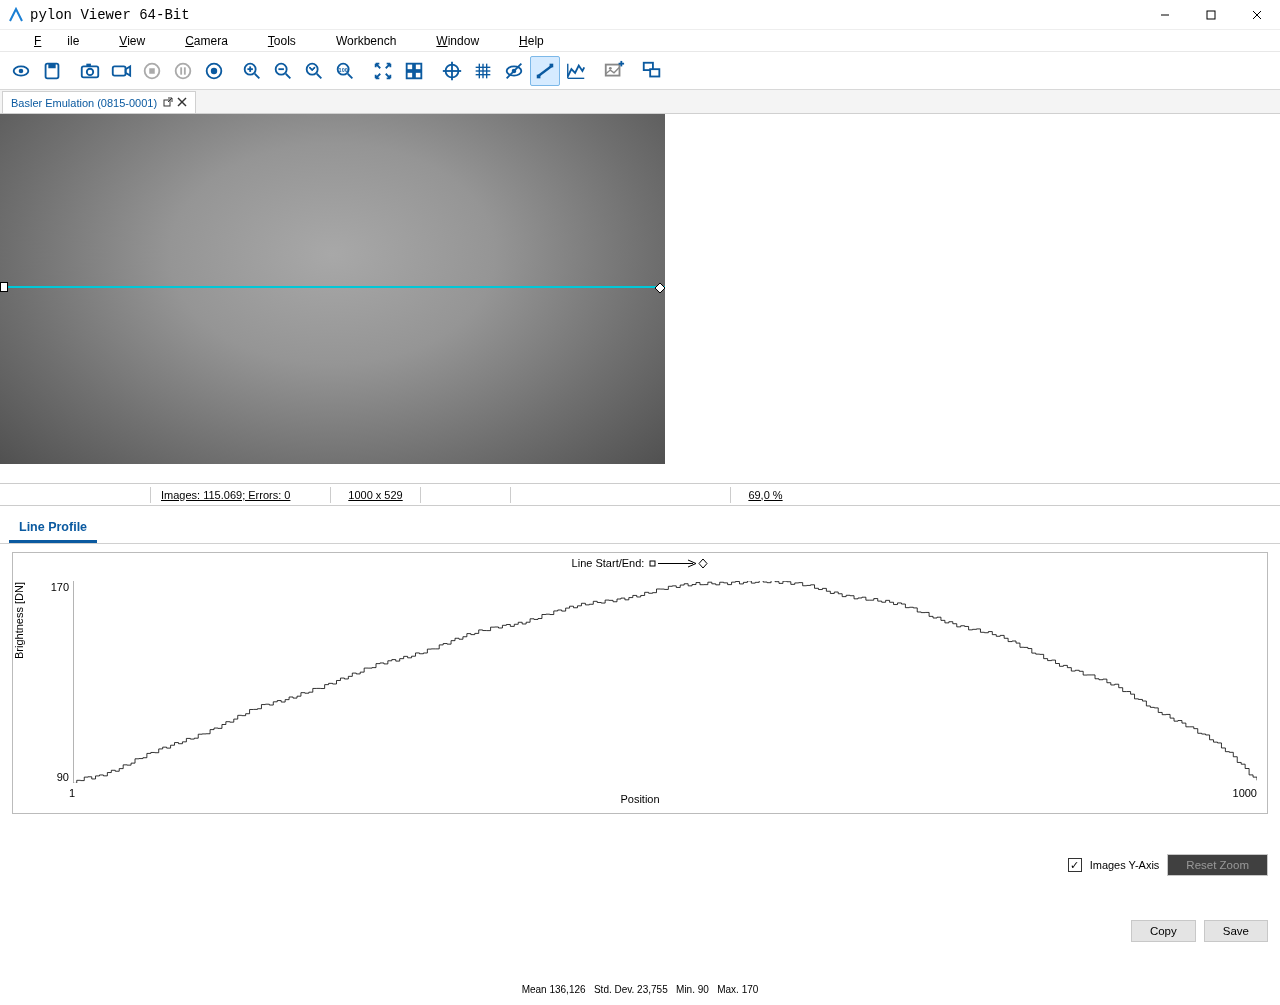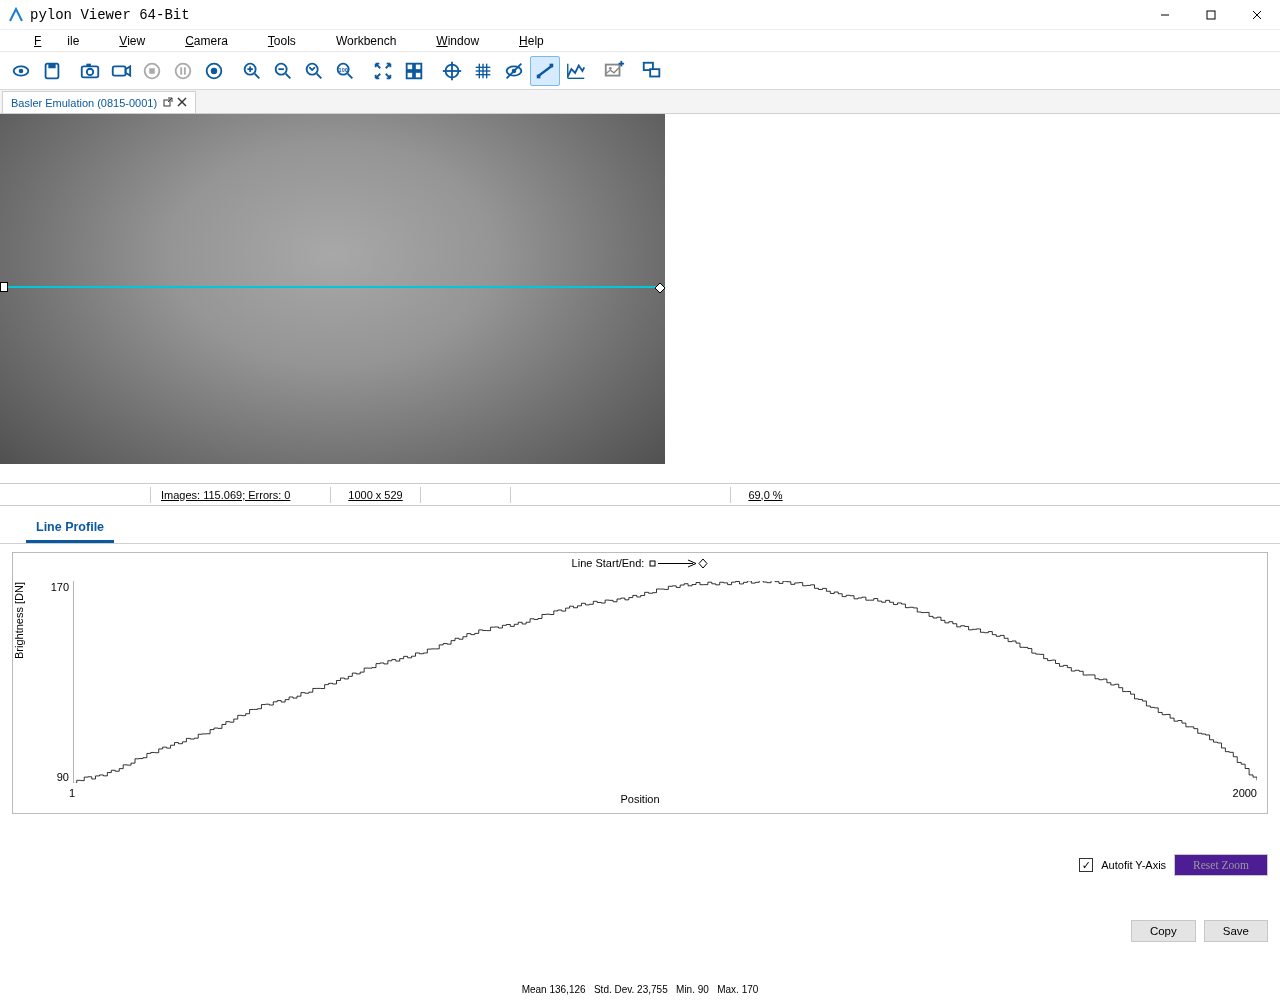--- a/index.html
+++ b/index.html
@@ -21,33 +21,33 @@
 .tab { background: #fff; border: 1px solid #d0d0d0; border-bottom: none; height: 22px; padding: 0 8px; display: flex; align-items: center; gap: 6px; font-size: 11px; color: #0b5aa0; }
 .tab .tab-icons { color: #333; display: flex; gap: 4px; font-size: 11px; }
 .imagearea { height: 370px; display: flex; background: #fff; position: relative; border-bottom: 1px solid #ccc; }
 .camimage { width: 665px; height: 350px; position: relative; background: radial-gradient(ellipse 70% 90% at 50% 40%, #a8a8a8 0%, #959595 35%, #707070 68%, #4e4e4e 100%); }
 .profile-line { position: absolute; top: 172px; left: 0; right: 0; height: 2px; background: #00c8d8; }
 .profile-handle-l { position: absolute; top: 168px; left: 0; width: 8px; height: 10px; background: #fff; border: 1px solid #000; }
 .profile-handle-r { position: absolute; top: 168px; right: 0; width: 10px; height: 10px; }
 .profile-handle-r svg { width: 10px; height: 10px; }
 .statusbar1 { height: 22px; display: flex; align-items: center; font-size: 11px; border-bottom: 1px solid #ccc; text-decoration: underline; }
 .statusbar1 .cell { border-left: 1px solid #ccc; padding: 0 10px; height: 16px; display: flex; align-items: center; }
-.panelstrip { height: 28px; display: flex; align-items: flex-end; border-bottom: 1px solid #d0d0d0; padding-left: 26px; background: #fff; margin-top: 10px; }
+.panelstrip { height: 28px; display: flex; align-items: flex-end; border-bottom: 1px solid #d0d0d0; padding-left: 9px; background: #fff; margin-top: 10px; }
 .paneltab { color: #0b5aa0; font-weight: 600; font-size: 12.5px; padding: 6px 10px; border-bottom: 3px solid #0b5aa0; }
 .chartpanel { flex: 1; padding: 8px 12px 4px 12px; display: flex; flex-direction: column; gap: 36px; }
 .chartbox { flex: 1; border: 1px solid #bbb; background: #fff; position: relative; }
 .legendtop { text-align: center; font-size: 11px; padding: 4px 0; display: flex; justify-content: center; align-items: center; gap: 4px; }
 .plotarea { position: absolute; left: 60px; right: 10px; top: 28px; bottom: 30px; }
 .yaxis-label { position: absolute; left: 6px; top: 50%; transform: rotate(-90deg) translateX(30px); transform-origin: left center; font-size: 11px; }
 .xaxis-label { position: absolute; bottom: 8px; left: 50%; transform: translateX(-50%); font-size: 11px; }
 .ytick { position: absolute; left: 34px; font-size: 11px; text-align: right; width: 22px; }
 .xtick { position: absolute; bottom: 14px; font-size: 11px; }
 .chartfooter { display: flex; justify-content: flex-end; align-items: center; gap: 8px; padding: 4px 0; font-size: 11px; }
 .btn { background: #e4e4e4; border: 1px solid #c8c8c8; padding: 4px 18px; font-size: 11.5px; }
-.btn.disabled { color: #999; background: #4c1d95; font-family: Liberation Serif, serif; }
+.btn.disabled { color: #999; background: #404040; }
 .statsline { text-align: center; font-size: 10px; padding: 2px 0 6px; }
 .checkbox { width: 14px; height: 14px; border: 1px solid #333; display: inline-flex; align-items: center; justify-content: center; font-size: 11px; }
 </style>
 </head>
 <body>
 
 <div class="titlebar">
   <svg class="app-icon" viewBox="0 0 16 16">
       <path d="M2 14 L8 2 L14 14" stroke="#1a7fd4" stroke-width="2" fill="none"></path>
     </svg>
@@ -279,21 +279,21 @@
         <line x1="10" y1="6.5" x2="45" y2="6.5" stroke="#000"></line>
         <path d="M40 3 L48 6.5 L40 10" stroke="#000" fill="none"></path>
         <polygon points="55,2 59,6.5 55,11 51,6.5" stroke="#000" fill="#fff"></polygon>
       </svg>
     </div>
     <div class="yaxis-label">Brightness [DN]</div>
     <div class="xaxis-label">Position</div>
     <div class="ytick" style="top:28px">170</div>
     <div class="ytick" style="bottom:30px">90</div>
     <div class="xtick" style="left:56px">1</div>
-    <div class="xtick" style="right:10px">2000</div>
+    <div class="xtick" style="right:10px">1000</div>
     <div class="plotarea">
       <svg id="plot-svg" width="100%" height="100%" preserveAspectRatio="none" viewBox="0 0 1000 100">
           <line x1="0" y1="0" x2="0" y2="100" stroke="#000" stroke-width="0.5"></line>
           <line x1="0" y1="100" x2="0" y2="102" stroke="#000" stroke-width="0.5"></line>
           <line x1="50" y1="100" x2="50" y2="102" stroke="#000" stroke-width="0.5"></line>
           <line x1="100" y1="100" x2="100" y2="102" stroke="#000" stroke-width="0.5"></line>
           <line x1="150" y1="100" x2="150" y2="102" stroke="#000" stroke-width="0.5"></line>
           <line x1="200" y1="100" x2="200" y2="102" stroke="#000" stroke-width="0.5"></line>
           <line x1="250" y1="100" x2="250" y2="102" stroke="#000" stroke-width="0.5"></line>
           <line x1="300" y1="100" x2="300" y2="102" stroke="#000" stroke-width="0.5"></line>
@@ -310,21 +310,21 @@
           <line x1="850" y1="100" x2="850" y2="102" stroke="#000" stroke-width="0.5"></line>
           <line x1="900" y1="100" x2="900" y2="102" stroke="#000" stroke-width="0.5"></line>
           <line x1="950" y1="100" x2="950" y2="102" stroke="#000" stroke-width="0.5"></line>
           <line x1="1000" y1="100" x2="1000" y2="102" stroke="#000" stroke-width="0.5"></line>
           <path d="M 0 100.19675298421292 L 3.1698365031698357 100.19675298421292 L 3.1698365031698357 98.67399151298491 L 6.339673006339672 98.67399151298491 L 6.339673006339672 98.81379708837208 L 9.50950950950951 98.81379708837208 L 9.50950950950951 97.08906198768335 L 12.679346012679344 97.08906198768335 L 12.679346012679344 96.92592786222944 L 15.849182515849186 96.92592786222944 L 15.849182515849186 98.01171369659963 L 19.01901901901902 98.01171369659963 L 19.01901901901902 96.5036702036047 L 22.355689022355687 96.5036702036047 L 22.355689022355687 96.02184966282415 L 25.692359025692355 96.02184966282415 L 25.692359025692355 96.46346445868011 L 29.02902902902903 96.46346445868011 L 29.02902902902903 94.82343138718801 L 32.36569903236569 94.82343138718801 L 32.36569903236569 93.69631294527771 L 35.702369035702375 93.69631294527771 L 35.702369035702375 94.1770853787464 L 39.03903903903904 94.1770853787464 L 39.03903903903904 92.87599313133998 L 42.37570904237571 92.87599313133998 L 42.37570904237571 91.0178929108396 L 45.712379045712375 91.0178929108396 L 45.712379045712375 91.16285992667345 L 49.049049049049046 91.16285992667345 L 49.049049049049046 90.16187450335792 L 52.38571905238571 90.16187450335792 L 52.38571905238571 88.01906389970961 L 55.722389055722395 88.01906389970961 L 55.722389055722395 87.90500477260125 L 59.05905905905906 87.90500477260125 L 59.05905905905906 87.49163919127147 L 62.39572906239573 87.49163919127147 L 62.39572906239573 85.35066481557533 L 65.73239906573241 85.35066481557533 L 65.73239906573241 84.88221192618784 L 69.06906906906907 84.88221192618784 L 69.06906906906907 85.00808070773614 L 72.40573907240574 85.00808070773614 L 72.40573907240574 83.13034031049774 L 75.74240907574242 83.13034031049774 L 75.74240907574242 82.24824282722719 L 79.07907907907908 82.24824282722719 L 79.07907907907908 82.73258007014 L 82.41574908241576 82.73258007014 L 82.41574908241576 81.29686001586879 L 85.75241908575244 81.29686001586879 L 85.75241908575244 79.98506175384267 L 89.0890890890891 79.98506175384267 L 89.0890890890891 80.54968877211078 L 92.42575909242576 80.54968877211078 L 92.42575909242576 79.62589134147201 L 95.76242909576244 79.62589134147201 L 95.76242909576244 77.92627098378254 L 99.0990990990991 77.92627098378254 L 99.0990990990991 78.2631672025116 L 102.43576910243577 78.2631672025116 L 102.43576910243577 77.818890366419 L 105.77243910577245 77.818890366419 L 105.77243910577245 75.84541426749328 L 109.10910910910911 75.84541426749328 L 109.10910910910911 75.69684011474357 L 112.44577911244578 75.69684011474357 L 112.44577911244578 75.6264339917064 L 115.78244911578246 75.6264339917064 L 115.78244911578246 73.5658246631929 L 119.11911911911912 73.5658246631929 L 119.11911911911912 72.7913243681131 L 122.4557891224558 72.7913243681131 L 122.4557891224558 72.95122736488909 L 125.79245912579246 72.95122736488909 L 125.79245912579246 71.03981266209644 L 129.12912912912913 71.03981266209644 L 129.12912912912913 69.64864232136456 L 132.4657991324658 69.64864232136456 L 132.4657991324658 69.88505263329554 L 135.80246913580245 69.88505263329554 L 135.80246913580245 68.36072647683068 L 139.13913913913913 68.36072647683068 L 139.13913913913913 66.50068853368415 L 142.4758091424758 66.50068853368415 L 142.4758091424758 66.66393399768361 L 145.81247914581246 66.66393399768361 L 145.81247914581246 65.70413538591497 L 149.14914914914914 65.70413538591497 L 149.14914914914914 63.61332101841556 L 152.48581915248582 63.61332101841556 L 152.48581915248582 63.56288262019197 L 155.82248915582247 63.56288262019197 L 155.82248915582247 63.22851160987337 L 159.15915915915915 63.22851160987337 L 159.15915915915915 61.168688778103295 L 162.49582916249582 61.168688778103295 L 162.49582916249582 60.98692291416407 L 165.83249916583247 60.98692291416407 L 165.83249916583247 61.40181146305494 L 169.16916916916915 61.40181146305494 L 169.16916916916915 59.804697263849874 L 172.50583917250583 59.804697263849874 L 172.50583917250583 59.18626785038011 L 175.84250917584248 59.18626785038011 L 175.84250917584248 59.92413398623313 L 179.17917917917916 59.92413398623313 L 179.17917917917916 58.72675610895573 L 182.51584918251586 58.72675610895573 L 182.51584918251586 57.420274607465736 L 185.85251918585251 57.420274607465736 L 185.85251918585251 57.97367723845353 L 189.1891891891892 57.97367723845353 L 189.1891891891892 57.024359011255385 L 192.52585919252587 57.024359011255385 L 192.52585919252587 55.276650549105696 L 195.86252919586252 55.276650549105696 L 195.86252919586252 55.55099537783157 L 199.1991991991992 55.55099537783157 L 199.1991991991992 55.03866235986685 L 202.53586920253588 55.03866235986685 L 202.53586920253588 53.1940060917942 L 205.87253920587253 53.1940060917942 L 205.87253920587253 53.168644438868476 L 209.2092092092092 53.168644438868476 L 209.2092092092092 53.22892874946671 L 212.54587921254588 53.22892874946671 L 212.54587921254588 51.30285528279849 L 215.88254921588253 51.30285528279849 L 215.88254921588253 50.66803715457816 L 219.2192192192192 50.66803715457816 L 219.2192192192192 50.98629980538707 L 222.5558892225559 50.98629980538707 L 222.5558892225559 49.250045042536286 L 225.89255922589254 49.250045042536286 L 225.89255922589254 48.0461972201233 L 229.22922922922922 48.0461972201233 L 229.22922922922922 48.49256689485515 L 232.5658992325659 48.49256689485515 L 232.5658992325659 47.200268912427504 L 235.90256923590255 47.200268912427504 L 235.90256923590255 45.58406392378889 L 239.23923923923923 45.58406392378889 L 239.23923923923923 46.00815634886779 L 242.5759092425759 46.00815634886779 L 242.5759092425759 45.118753878486764 L 245.91257924591255 45.118753878486764 L 245.91257924591255 43.102540269882574 L 249.24924924924923 43.102540269882574 L 249.24924924924923 43.1304730914432 L 252.58591925258594 43.1304730914432 L 252.58591925258594 42.881215684996334 L 255.9225892559226 42.881215684996334 L 255.9225892559226 40.89971356865767 L 259.25925925925924 40.89971356865767 L 259.25925925925924 40.57631123470487 L 262.5959292625959 40.57631123470487 L 262.5959292625959 41.052042764058186 L 265.9325992659326 41.052042764058186 L 265.9325992659326 39.50028648060467 L 269.2692692692693 39.50028648060467 L 269.2692692692693 38.90459573913645 L 272.6059392726059 38.90459573913645 L 272.6059392726059 39.65115911944643 L 275.94260927594263 39.65115911944643 L 275.94260927594263 38.44539086092862 L 279.27927927927925 38.44539086092862 L 279.27927927927925 37.31431766088893 L 282.61594928261593 37.31431766088893 L 282.61594928261593 38.02879706218214 L 285.9526192859526 38.02879706218214 L 285.9526192859526 37.230445565184134 L 289.2892892892893 37.230445565184134 L 289.2892892892893 35.61703839408092 L 292.6259592926259 35.61703839408092 L 292.6259592926259 36.018501366613656 L 295.9626292959627 36.018501366613656 L 295.9626292959627 35.636094916366716 L 299.2992992992993 35.636094916366716 L 299.2992992992993 33.71045379760382 L 302.635969302636 33.71045379760382 L 302.635969302636 33.60742987010245 L 305.9726393059727 33.60742987010245 L 305.9726393059727 33.60607144029369 L 309.30930930930936 33.60607144029369 L 309.30930930930936 31.62989511208056 L 312.645979312646 31.62989511208056 L 312.645979312646 30.956505811624808 L 315.9826493159827 30.956505811624808 L 315.9826493159827 31.259636974132803 L 319.31931931931933 31.259636974132803 L 319.31931931931933 29.527955513818256 L 322.655989322656 29.527955513818256 L 322.655989322656 28.341685304047488 L 325.9926593259927 28.341685304047488 L 325.9926593259927 28.827015513586858 L 329.32932932932937 28.827015513586858 L 329.32932932932937 27.5925038070756 L 332.665999332666 27.5925038070756 L 332.665999332666 26.040791702035904 L 336.0026693360027 26.040791702035904 L 336.0026693360027 26.539705186323275 L 339.33933933933935 26.539705186323275 L 339.33933933933935 25.94347489980005 L 342.676009342676 25.94347489980005 L 342.676009342676 24.21599279848202 L 346.0126793460127 24.21599279848202 L 346.0126793460127 24.527441647792614 L 349.3493493493494 24.527441647792614 L 349.3493493493494 24.55964902550413 L 352.686019352686 24.55964902550413 L 352.686019352686 22.844685421373015 L 356.02268935602274 22.844685421373015 L 356.02268935602274 22.76912265982034 L 359.35935935935936 22.76912265982034 L 359.35935935935936 23.27291052441123 L 362.69602936269604 23.27291052441123 L 362.69602936269604 21.938257731360196 L 366.0326993660327 21.938257731360196 L 366.0326993660327 21.535202385071656 L 369.3693693693694 21.535202385071656 L 369.3693693693694 22.460585406476 L 372.706039372706 22.460585406476 L 372.706039372706 21.418868786450503 L 376.04270937604275 21.418868786450503 L 376.04270937604275 20.431555028506992 L 379.3793793793794 20.431555028506992 L 379.3793793793794 21.281400484454352 L 382.71604938271605 21.281400484454352 L 382.71604938271605 20.407328561260456 L 386.05271938605273 20.407328561260456 L 386.05271938605273 18.709878610763724 L 389.3893893893894 18.709878610763724 L 389.3893893893894 19.02897559852636 L 392.72605939272603 19.02897559852636 L 392.72605939272603 18.575957786205237 L 396.06272939606276 18.575957786205237 L 396.06272939606276 16.58565853200369 L 399.3993993993994 16.58565853200369 L 399.3993993993994 16.42891883309045 L 402.73606940273606 16.42891883309045 L 402.73606940273606 16.604537550374516 L 406.07273940607274 16.604537550374516 L 406.07273940607274 14.82159888032622 L 409.4094094094094 14.82159888032622 L 409.4094094094094 14.355778947207298 L 412.74607941274604 14.355778947207298 L 412.74607941274604 14.890678165999802 L 416.0827494160828 14.890678165999802 L 416.0827494160828 13.409169581433986 L 419.4194194194194 13.409169581433986 L 419.4194194194194 12.482739843465566 L 422.7560894227561 12.482739843465566 L 422.7560894227561 13.244112862252095 L 426.09275942609275 13.244112862252095 L 426.09275942609275 12.297764122166683 L 429.42942942942943 12.297764122166683 L 429.42942942942943 11.033012315275528 L 432.76609943276605 11.033012315275528 L 432.76609943276605 11.820520579879954 L 436.1027694361028 11.820520579879954 L 436.1027694361028 11.51394209760592 L 439.4394394394394 11.51394209760592 L 439.4394394394394 10.062900974856248 L 442.7761094427761 10.062900974856248 L 442.7761094427761 10.637442349738706 L 446.11277944611277 10.637442349738706 L 446.11277944611277 10.92368202636355 L 449.44944944944945 10.92368202636355 L 449.44944944944945 9.442311049728175 L 452.78611945278607 9.442311049728175 L 452.78611945278607 9.57788049983904 L 456.12278945612286 9.57788049983904 L 456.12278945612286 10.2795826655085 L 459.4594594594595 10.2795826655085 L 459.4594594594595 8.915559156501303 L 462.79612946279616 8.915559156501303 L 462.79612946279616 8.461035759746835 L 466.13279946613284 8.461035759746835 L 466.13279946613284 9.325436022634534 L 469.4694694694695 9.325436022634534 L 469.4694694694695 8.213999186873735 L 472.80613947280614 8.213999186873735 L 472.80613947280614 7.144061373746808 L 476.1428094761429 7.144061373746808 L 476.1428094761429 7.911238199978712 L 479.4794794794795 7.911238199978712 L 479.4794794794795 7.168979896701799 L 482.8161494828162 7.168979896701799 L 482.8161494828162 5.603960538095507 L 486.15281948615285 5.603960538095507 L 486.15281948615285 6.065639795609101 L 489.48948948948953 6.065639795609101 L 489.48948948948953 5.774559533243746 L 492.82615949282615 5.774559533243746 L 492.82615949282615 3.958449218402478 L 496.1628294961629 3.958449218402478 L 496.1628294961629 3.991460483172446 L 499.4994994994995 3.991460483172446 L 499.4994994994995 4.173591489222758 L 502.8361695028362 4.173591489222758 L 502.8361695028362 2.6224647884819774 L 506.17283950617286 2.6224647884819774 L 506.17283950617286 2.4013809391679786 L 509.5095095095095 2.4013809391679786 L 509.5095095095095 3.2018008606210486 L 512.8461795128462 3.2018008606210486 L 512.8461795128462 1.9990050177670327 L 516.1828495161827 1.9990050177670327 L 516.1828495161827 1.3541779081958794 L 519.5195195195195 1.3541779081958794 L 519.5195195195195 2.4053920119073524 L 522.8561895228562 2.4053920119073524 L 522.8561895228562 1.7523238862194006 L 526.1928595261928 1.7523238862194006 L 526.1928595261928 0.7706808063319386 L 529.5295295295294 0.7706808063319386 L 529.5295295295294 1.8341509047036908 L 532.8661995328663 1.8341509047036908 L 532.8661995328663 1.7965198613089939 L 536.2028695362029 1.7965198613089939 L 536.2028695362029 0.594263622110347 L 539.5395395395396 0.594263622110347 L 539.5395395395396 1.3987575211863401 L 542.8762095428763 1.3987575211863401 L 542.8762095428763 1.9022169831931564 L 546.2128795462129 1.9022169831931564 L 546.2128795462129 0.6159563642649175 L 549.5495495495496 0.6159563642649175 L 549.5495495495496 0.9245572319876061 L 552.8862195528864 0.9245572319876061 L 552.8862195528864 1.7885230978306055 L 556.2228895562229 1.7885230978306055 L 556.2228895562229 0.5722116449979353 L 559.5595595595596 0.5722116449979353 L 559.5595595595596 0.24936681982677555 L 562.8962295628963 0.24936681982677555 L 562.8962295628963 1.4516861791150575 L 566.232899566233 1.4516861791150575 L 566.232899566233 0.6778415370631308 L 569.5695695695696 0.6778415370631308 L 569.5695695695696 -0.058509018399035995 L 572.9062395729063 -0.058509018399035995 L 572.9062395729063 1.0511185827996172 L 576.2429095762429 1.0511185827996172 L 576.2429095762429 0.6659398692337533 L 579.5795795795797 0.6659398692337533 L 579.5795795795797 -0.5338242896210375 L 582.9162495829163 -0.5338242896210375 L 582.9162495829163 0.5178053622892094 L 586.2529195862529 0.5178053622892094 L 586.2529195862529 0.8406051497157847 L 589.5895895895897 0.8406051497157847 L 589.5895895895897 -0.3466996902402002 L 592.9262595929264 -0.3466996902402002 L 592.9262595929264 0.3312725892323698 L 596.2629295962629 0.3312725892323698 L 596.2629295962629 1.1819837748481632 L 599.5995995995996 1.1819837748481632 L 599.5995995995996 0.10460888546820968 L 602.9362696029364 0.10460888546820968 L 602.9362696029364 0.36489473805805517 L 606.272939606273 0.36489473805805517 L 606.272939606273 1.6606355233956975 L 609.6096096096096 1.6606355233956975 L 609.6096096096096 0.9583846400237377 L 612.9462796129463 0.9583846400237377 L 612.9462796129463 0.8082726924660477 L 616.282949616283 0.8082726924660477 L 616.282949616283 2.353452593932275 L 619.6196196196197 2.353452593932275 L 619.6196196196197 2.1890587031168707 L 622.9562896229563 2.1890587031168707 L 622.9562896229563 1.8862078992765419 L 626.2929596262929 1.8862078992765419 L 626.2929596262929 3.6143939069162627 L 629.6296296296297 3.6143939069162627 L 629.6296296296297 4.22907086142331 L 632.9662996329664 4.22907086142331 L 632.9662996329664 3.6553675874758795 L 636.3029696363029 3.6553675874758795 L 636.3029696363029 5.067957066330351 L 639.6396396396397 5.067957066330351 L 639.6396396396397 6.167256717303076 L 642.9763096429764 6.167256717303076 L 642.9763096429764 5.457273739334198 L 646.312979646313 5.457273739334198 L 646.312979646313 6.324510167602995 L 649.6496496496496 6.324510167602995 L 649.6496496496496 7.742468874922778 L 652.9863196529864 7.742468874922778 L 652.9863196529864 7.073094359336025 L 656.322989656323 7.073094359336025 L 656.322989656323 7.2895660615571245 L 659.6596596596597 7.2895660615571245 L 659.6596596596597 8.829673326350232 L 662.9963296629963 8.829673326350232 L 662.9963296629963 8.402222591779278 L 666.332999666333 8.402222591779278 L 666.332999666333 8.016700800080272 L 669.6696696696697 8.016700800080272 L 669.6696696696697 9.493512878786703 L 673.0063396730064 9.493512878786703 L 673.0063396730064 9.49633127906526 L 676.343009676343 9.49633127906526 L 676.343009676343 8.697246452339726 L 679.6796796796797 8.697246452339726 L 679.6796796796797 9.960151028784196 L 683.0163496830164 9.960151028784196 L 683.0163496830164 10.518692511622731 L 686.353019686353 10.518692511622731 L 686.353019686353 9.58051581989082 L 689.6896896896897 9.58051581989082 L 689.6896896896897 10.520204209548751 L 693.0263596930264 10.520204209548751 L 693.0263596930264 11.650890888726309 L 696.363029696363 11.650890888726309 L 696.363029696363 10.860137725012393 L 699.6996996996997 10.860137725012393 L 699.6996996996997 11.406630176825246 L 703.0363697030364 11.406630176825246 L 703.0363697030364 13.202119667291996 L 706.373039706373 13.202119667291996 L 706.373039706373 12.995885893452083 L 709.7097097097097 12.995885893452083 L 709.7097097097097 13.327228427457172 L 713.0463797130465 13.327228427457172 L 713.0463797130465 15.345087652543228 L 716.383049716383 15.345087652543228 L 716.383049716383 15.641235707159524 L 719.7197197197197 15.641235707159524 L 719.7197197197197 15.567041501392396 L 723.0563897230564 15.567041501392396 L 723.0563897230564 17.506259888483413 L 726.3930597263931 17.506259888483413 L 726.3930597263931 18.318041569394012 L 729.7297297297297 18.318041569394012 L 729.7297297297297 17.918252139376563 L 733.0663997330664 17.918252139376563 L 733.0663997330664 19.486887702010804 L 736.403069736403 19.486887702010804 L 736.403069736403 20.73450018754137 L 739.7397397397398 20.73450018754137 L 739.7397397397398 20.15947078747115 L 743.0764097430764 20.15947078747115 L 743.0764097430764 21.151525861597094 L 746.413079746413 21.151525861597094 L 746.413079746413 22.698103587991838 L 749.7497497497498 22.698103587991838 L 749.7497497497498 22.159228644848355 L 753.0864197530865 22.159228644848355 L 753.0864197530865 22.507478026557735 L 756.423089756423 22.507478026557735 L 756.423089756423 24.19456899745356 L 759.7597597597597 24.19456899745356 L 759.7597597597597 23.930189956655923 L 763.0964297630965 23.930189956655923 L 763.0964297630965 23.718287360664476 L 766.4330997664331 23.718287360664476 L 766.4330997664331 25.389488835744018 L 769.7697697697697 25.389488835744018 L 769.7697697697697 25.610031259848014 L 773.1064397731064 25.610031259848014 L 773.1064397731064 25.0418113949235 L 776.4431097764431 25.0418113949235 L 776.4431097764431 26.55286167779707 L 779.7797797797798 26.55286167779707 L 779.7797797797798 27.380398028768013 L 783.1164497831164 27.380398028768013 L 783.1164497831164 26.927527558110256 L 786.453119786453 26.927527558110256 L 786.453119786453 28.358167446427743 L 789.7897897897898 28.358167446427743 L 789.7897897897898 29.990006873185308 L 793.1264597931265 29.990006873185308 L 793.1264597931265 29.698318375358923 L 796.463129796463 29.698318375358923 L 796.463129796463 30.734475893880884 L 799.7997997997998 30.734475893880884 L 799.7997997997998 32.80778749587856 L 803.1364698031365 32.80778749587856 L 803.1364698031365 32.86768682049548 L 806.4731398064731 32.86768682049548 L 806.4731398064731 33.44378559754372 L 809.8098098098097 33.44378559754372 L 809.8098098098097 35.69233518598199 L 813.1464798131465 35.69233518598199 L 813.1464798131465 36.203594174751466 L 816.4831498164831 36.203594174751466 L 816.4831498164831 36.31951068914834 L 819.8198198198198 36.31951068914834 L 819.8198198198198 38.43183064701379 L 823.1564898231564 38.43183064701379 L 823.1564898231564 39.40547880022173 L 826.4931598264931 39.40547880022173 L 826.4931598264931 39.14896318065424 L 829.8298298298298 39.14896318065424 L 829.8298298298298 40.84923206059947 L 833.1664998331665 40.84923206059947 L 833.1664998331665 42.22831128028872 L 836.503169836503 42.22831128028872 L 836.503169836503 41.77987960793793 L 839.8398398398398 41.77987960793793 L 839.8398398398398 42.897310312731804 L 843.1765098431766 42.897310312731804 L 843.1765098431766 44.581955467686285 L 846.5131798465133 44.581955467686285 L 846.5131798465133 44.191431842069726 L 849.8498498498499 44.191431842069726 L 849.8498498498499 44.6967233975619 L 853.1865198531866 44.6967233975619 L 853.1865198531866 46.56210566485601 L 856.5231898565232 46.56210566485601 L 856.5231898565232 46.496484818123776 L 859.8598598598599 46.496484818123776 L 859.8598598598599 46.49632043576582 L 863.1965298631966 46.49632043576582 L 863.1965298631966 48.4003864401713 L 866.5331998665332 48.4003864401713 L 866.5331998665332 48.875432853535614 L 869.86986986987 48.875432853535614 L 869.86986986987 48.57116877496932 L 873.2065398732066 48.57116877496932 L 873.2065398732066 50.35795295107679 L 876.5432098765432 50.35795295107679 L 876.5432098765432 51.47510206789754 L 879.8798798798799 51.47510206789754 L 879.8798798798799 51.10341109659391 L 883.2165498832167 51.10341109659391 L 883.2165498832167 52.820424272486314 L 886.5532198865533 52.820424272486314 L 886.5532198865533 54.73986486908905 L 889.8898898898899 54.73986486908905 L 889.8898898898899 54.72501644077804 L 893.2265598932266 54.72501644077804 L 893.2265598932266 56.020664423097344 L 896.5632298965633 56.020664423097344 L 896.5632298965633 58.34319007427508 L 899.8998998999 58.34319007427508 L 899.8998998999 58.635420373949984 L 903.2365699032366 58.635420373949984 L 903.2365699032366 59.419084783211105 L 906.5732399065732 59.419084783211105 L 906.5732399065732 61.859746188046714 L 909.90990990991 61.859746188046714 L 909.90990990991 62.54826443954258 L 913.2465799132466 62.54826443954258 L 913.2465799132466 62.81920157029083 L 916.5832499165832 62.81920157029083 L 916.5832499165832 65.07417094773656 L 919.91991991992 65.07417094773656 L 919.91991991992 66.18554452198805 L 923.2565899232567 66.18554452198805 L 923.2565899232567 66.05577858763638 L 926.5932599265933 66.05577858763638 L 926.5932599265933 67.87963948108485 L 929.9299299299299 67.87963948108485 L 929.9299299299299 69.39108122886765 L 933.2665999332667 69.39108122886765 L 933.2665999332667 69.0790446921992 L 936.6032699366033 69.0790446921992 L 936.6032699366033 70.33999125692449 L 939.9399399399399 70.33999125692449 L 939.9399399399399 72.18821482932329 L 943.2766099432766 72.18821482932329 L 943.2766099432766 72.18590120843061 L 946.6132799466133 72.18590120843061 L 946.6132799466133 73.09237823617812 L 949.94994994995 73.09237823617812 L 949.94994994995 75.38253987137877 L 953.2866199532866 75.38253987137877 L 953.2866199532866 75.76247573431462 L 956.6232899566232 75.76247573431462 L 956.6232899566232 76.219061984605 L 959.95995995996 76.219061984605 L 959.95995995996 78.59722020939739 L 963.2966299632967 78.59722020939739 L 963.2966299632967 79.77079731238673 L 966.6332999666333 79.77079731238673 L 966.6332999666333 80.16749675953184 L 969.96996996997 80.16749675953184 L 969.96996996997 82.65887932861439 L 973.3066399733067 82.65887932861439 L 973.3066399733067 84.48572678846841 L 976.6433099766433 84.48572678846841 L 976.6433099766433 84.81467752017261 L 979.97997997998 84.81467752017261 L 979.97997997998 87.0121732337526 L 983.3166499833167 87.0121732337526 L 983.3166499833167 89.8220879856863 L 986.6533199866533 89.8220879856863 L 986.6533199866533 90.68026420254697 L 989.98998998999 90.68026420254697 L 989.98998998999 92.82642866775625 L 993.3266599933266 92.82642866775625 L 993.3266599933266 95.98587486533228 L 996.6633299966633 95.98587486533228 L 996.6633299966633 97.09686542973265 L 1000 97.09686542973265 L 1000 98.67531097948701 L 1000 98.67531097948701 L 1000 98.67531097948701 L 1000 98.67531097948701 L 1000 98.67531097948701 L 1000 98.67531097948701 L 1000 98.67531097948701 L 1000 98.67531097948701 L 1000 98.67531097948701 L 1000 98.67531097948701 L 1000 98.67531097948701" stroke="#000" stroke-width="0.8" fill="none" vector-effect="non-scaling-stroke"></path>
         </svg>
     </div>
   </div>
   <div class="chartfooter">
     <span class="checkbox">✓</span>
-    <span>Autofit Y-Axis</span>
+    <span>Images Y-Axis</span>
     <button class="btn disabled">Reset Zoom</button>
   </div>
   <div class="chartfooter">
     <button class="btn">Copy</button>
     <button class="btn">Save</button>
   </div>
   <div class="statsline">
     <span>Mean</span> <span>136,126</span>&nbsp;&nbsp;
     <span>Std. Dev.</span> <span>23,755</span>&nbsp;&nbsp;
     <span>Min.</span> <span>90</span>&nbsp;&nbsp;

